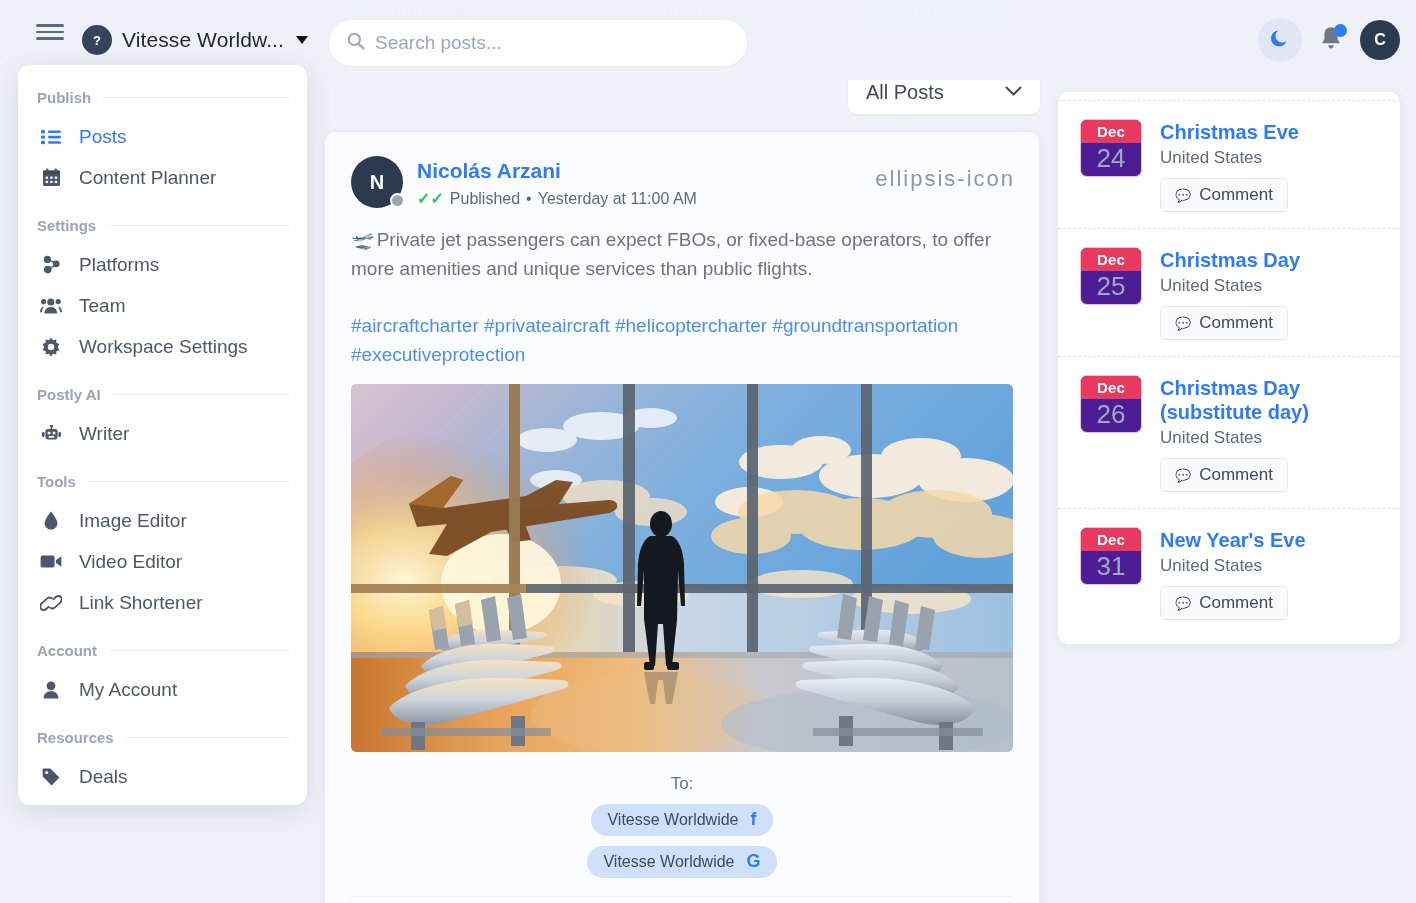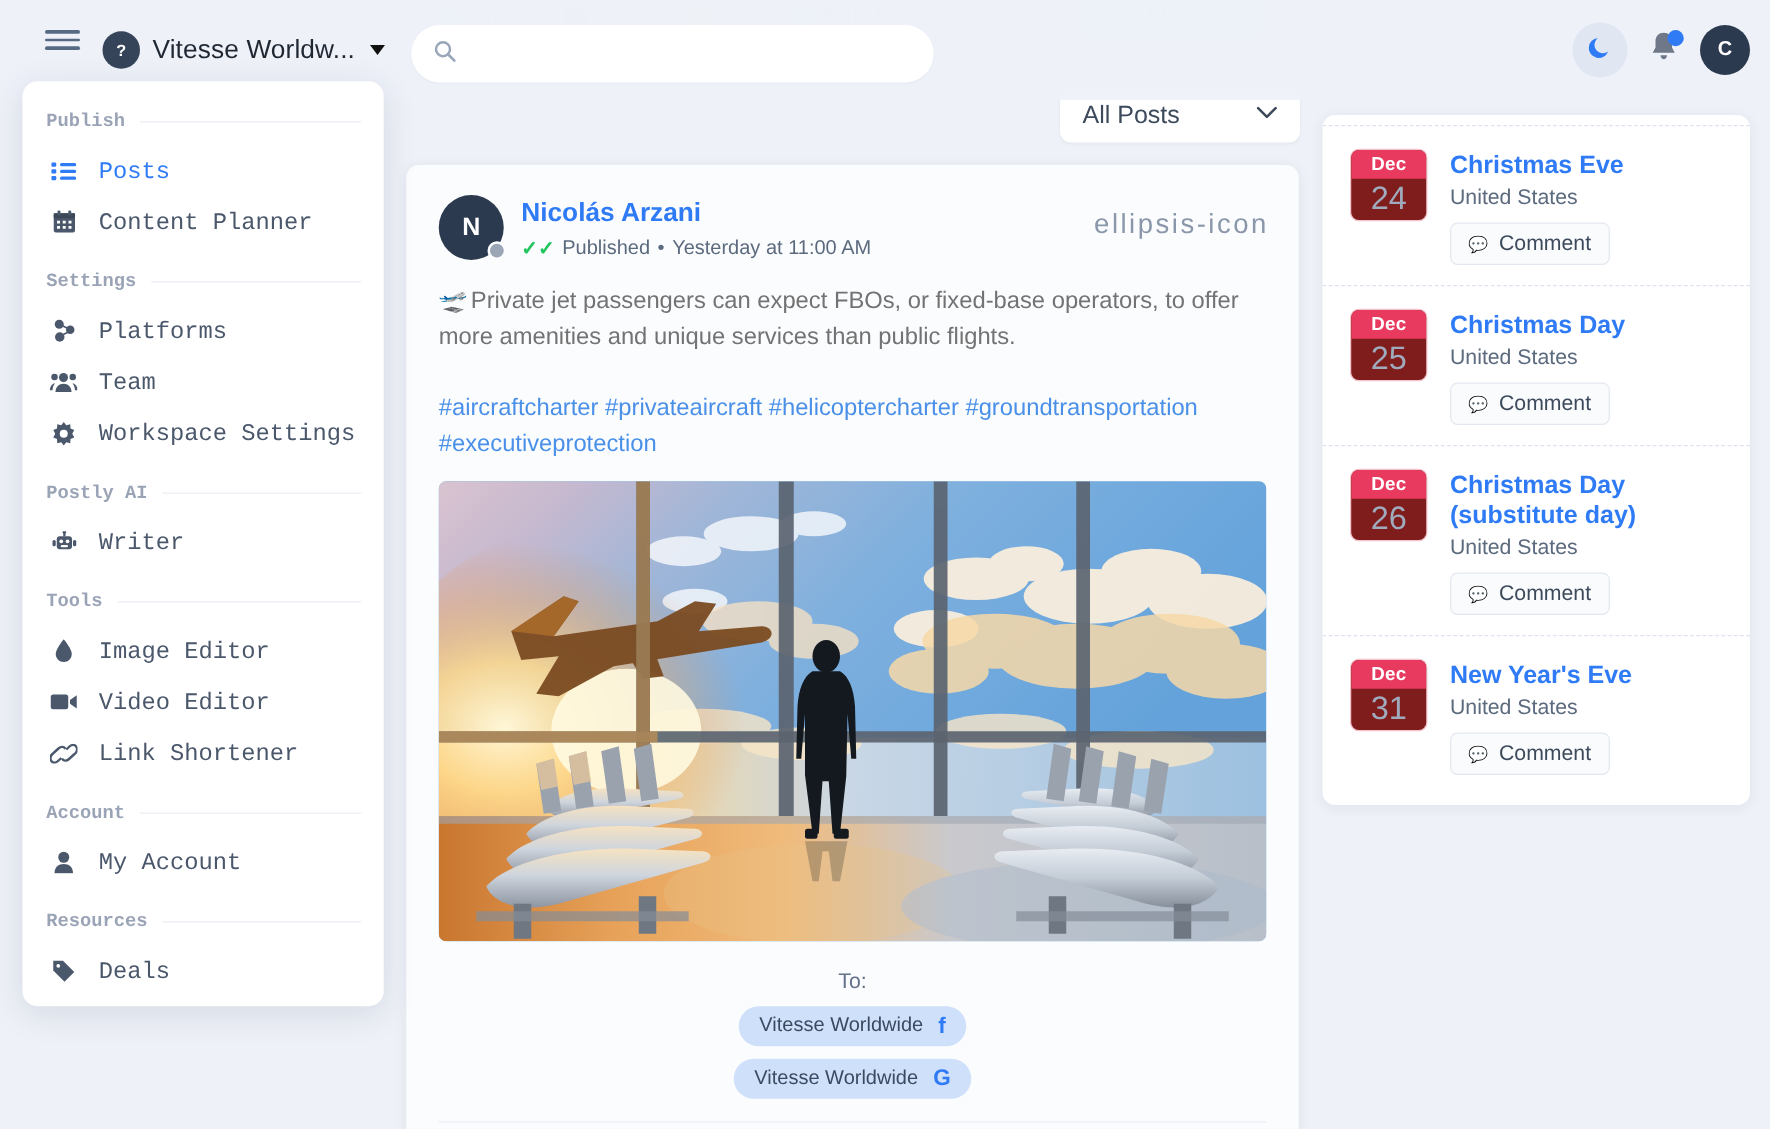--- a/index.html
+++ b/index.html
@@ -93,21 +93,21 @@
     width: 40px; height: 40px; border-radius: 50%; background: #2c3a4f;
     color: #fff; font-size: 16px; font-weight: bold;
     display: flex; align-items: center; justify-content: center; cursor: pointer;
   }
 
   
   .sidebar {
     position: absolute; left: 18px; top: 65px; width: 289px; height: 740px;
     background: #fff; border-radius: 12px; z-index: 50;
     box-shadow: 0 6px 26px rgba(45,62,95,.13);
-    padding: 24px 0 0 0; overflow: hidden; font-family: Liberation Mono, monospace;
+    padding: 24px 0 0 0; overflow: hidden;
   }
   .sb-group-head {
     display: flex; align-items: center; gap: 12px;
     padding: 0 18px 0 19px; margin: 0 0 10px 0;
   }
   .sb-group-head .lbl { font-size: 15px; color: #9aa4b6; font-weight: bold; white-space: nowrap; }
   .sb-group-head .rule { flex: 1; height: 1px; background: #e9edf4; }
   .sb-item {
     display: flex; align-items: center; gap: 16px; height: 41px;
     padding: 0 18px 0 21px; cursor: pointer; color: #4b586c; font-size: 19px;
@@ -175,21 +175,21 @@
     background: #fff; border-radius: 10px; box-shadow: 0 2px 10px rgba(40,55,85,.07);
     padding: 8px 0 0 0; overflow: hidden;
   }
   .holiday {
     display: flex; gap: 18px; padding: 18px 20px 16px 22px;
     border-top: 1px dashed #dde3ee;
   }
   .holiday:first-child { border-top: 1px dashed #dde3ee; }
   .cal {
     width: 62px; flex: none; border-radius: 7px; overflow: hidden;
-    border: 1px solid #f3c3cd; background: #7f1d1d; height: 58px;
+    border: 1px solid #f3c3cd; background: #4c1d95; height: 58px;
   }
   .cal-top {
     background: #e8395f; color: #fff; font-size: 15px; font-weight: bold;
     text-align: center; padding: 3px 0 3px; letter-spacing: .2px;
   }
   .cal-day {
     color: #9fabbd; font-size: 26px; font-weight: normal; text-align: center;
     line-height: 30px;
   }
   .hol-info { padding-top: 1px; }
@@ -519,20 +519,21 @@
       <div class="ws-name">Vitesse Worldw...</div>
       <div class="ws-caret"></div>
     </div>
     <div class="searchbox">
       <span>
         <svg width="18" height="18" viewBox="0 0 18 18">
             <circle cx="7.4" cy="7.4" r="5.6" fill="none" stroke="#9aa7bb" stroke-width="2"></circle>
             <path d="M11.6 11.6 L16.5 16.5" stroke="#9aa7bb" stroke-width="2.2" stroke-linecap="round"></path>
           </svg>
       </span>
+      <input type="text" placeholder="Search posts..." style="">
     </div>
     <div class="topright">
       <div class="icon-circle">
         <span>
           <svg width="22" height="22" viewBox="0 0 22 22">
               <path d="M17.5 14.2 A8 8 0 1 1 9.2 3.4 A6.4 6.4 0 0 0 17.5 14.2 Z" fill="#2f7bf6"></path>
             </svg>
         </span>
       </div>
       <div class="bell-wrap">

